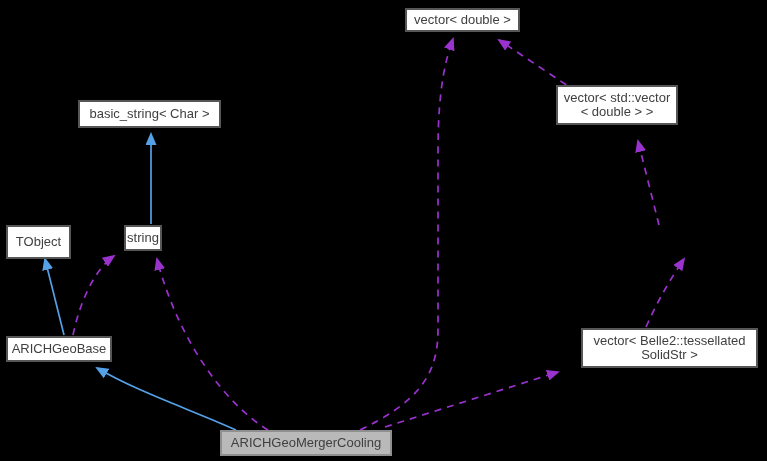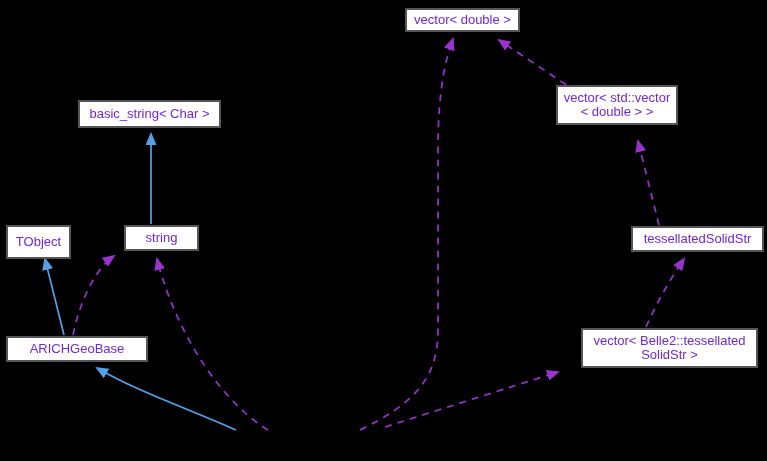--- a/index.html
+++ b/index.html
@@ -6,35 +6,35 @@
   body{
     width:767px;height:461px;background:#000;overflow:hidden;position:relative;
     font-family:"Liberation Sans","DejaVu Sans",sans-serif;
   }
   #graph{position:relative;width:767px;height:461px;}
   #edges{position:absolute;left:0;top:0;width:767px;height:461px;}
   .node{
     position:absolute;box-sizing:border-box;
     background:#ffffff;border:2px solid #565656;
     display:flex;align-items:center;justify-content:center;
-    color:#6d28d9;font-size:13px;line-height:14.5px;text-align:center;
+    color:#404040;font-size:13px;line-height:14.5px;text-align:center;
     white-space:pre-line;cursor:pointer;
   }
   .node.highlight{background:#b9b9b9;border-color:#8f8f8f;}
   .edge{fill:none;stroke-width:1.7px;}
   .edge.inherit{stroke:#55a1e8;}
   .edge.usage{stroke:#9a32cd;stroke-dasharray:7 6;}
   
   #n-vector-double{left:405px;top:8px;width:115px;height:24px;}
   #n-basic-string-char{left:78px;top:100px;width:143px;height:28px;}
   #n-vector-std-vector-double{left:556px;top:85px;width:122px;height:40px;}
   #n-tobject{left:6px;top:225px;width:65px;height:34px;}
-  #n-string{left:124px;top:225px;width:75px;height:26px;}
+  #n-string{left:124px;top:225px;width:38px;height:26px;}
   #n-tessellated-solid-str{left:631px;top:226px;width:133px;height:26px;}
-  #n-arich-geo-base{left:6px;top:336px;width:142px;height:26px;}
+  #n-arich-geo-base{left:6px;top:336px;width:106px;height:26px;}
   #n-vector-belle2-tessellated{left:541px;top:328px;width:177px;height:40px;margin-left:40px;}
   #n-arich-geo-merger-cooling{left:220px;top:430px;width:172px;height:26px;}
 </style>
 </head>
 <body>
 
 <div id="graph">
 
   <svg id="edges" viewBox="0 0 767 461">
     <defs>
@@ -63,21 +63,21 @@
 
   <div class="node" id="n-basic-string-char">basic_string&lt; Char &gt;</div>
 
   <div class="node" id="n-vector-std-vector-double">vector&lt; std::vector
 &lt; double &gt; &gt;</div>
 
   <div class="node" id="n-tobject">TObject</div>
 
   <div class="node" id="n-string">string</div>
 
-  <div class="node" id="n-tessellated-solid-str">tessellatedSolidStr</div>
 
   <div class="node" id="n-arich-geo-base">ARICHGeoBase</div>
 
   <div class="node" id="n-vector-belle2-tessellated">vector&lt; Belle2::tessellated
 SolidStr &gt;</div>
 
+  <div class="node highlight" id="n-arich-geo-merger-cooling">ARICHGeoMergerCooling</div>
 
 </div>
 
 </body></html>

